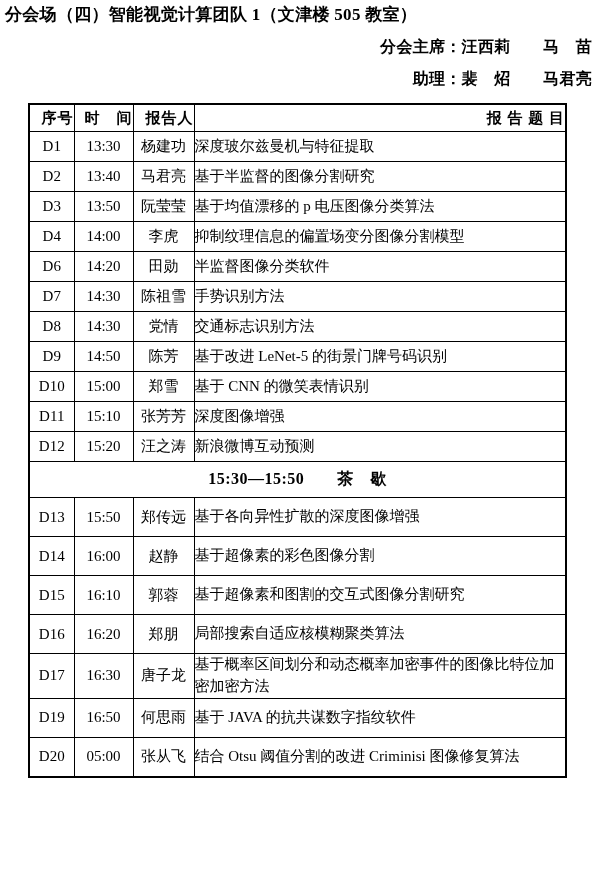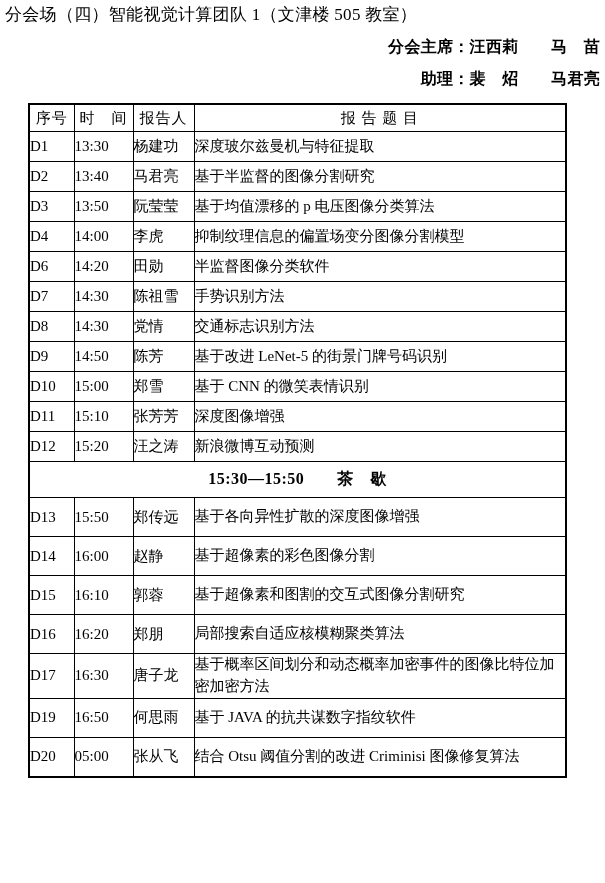--- a/index.html
+++ b/index.html
@@ -15,54 +15,54 @@
     overflow: hidden;
   }
   .page {
     width: 605px;
     height: 883px;
     box-sizing: border-box;
     padding-top: 3px;
   }
   .doc-title {
     font-size: 17px;
-    font-weight: normal;
+    font-weight: bold;
     margin: 0 0 0 5px;
     letter-spacing: 0.3px;
     white-space: nowrap;
   }
   .right-line {
     text-align: right;
     font-weight: bold;
     font-size: 16px;
-    padding-right: 5px;
+    padding-right: 13px;
     margin-top: 11px;
     letter-spacing: 0.3px;
   }
   table.schedule {
     border-collapse: collapse;
     table-layout: fixed;
     width: 537px;
     margin: 13px 0 0 28px;
     border: 2px solid #000;
   }
   table.schedule th,
   table.schedule td {
     border: 1px solid #000;
     font-size: 15px;
     padding: 0;
     overflow: hidden;
   }
   table.schedule thead th {
     height: 26px;
-    font-weight: normal;
-    text-align: center;
+    font-weight: bold;
+    text-align: right;
     letter-spacing: 1px;
   }
-  td.center { text-align: left; }
+  td.center { text-align: center; }
   td.topic  { text-align: left; padding: 2px 7px; line-height: 1.45; }
   tr.compact td { height: 29px; }
   tr.tall td    { height: 38px; }
   tr.break td {
     height: 35px;
     text-align: center;
     font-weight: bold;
     font-size: 16px;
     letter-spacing: 0.5px;
     margin-left: 40px;

